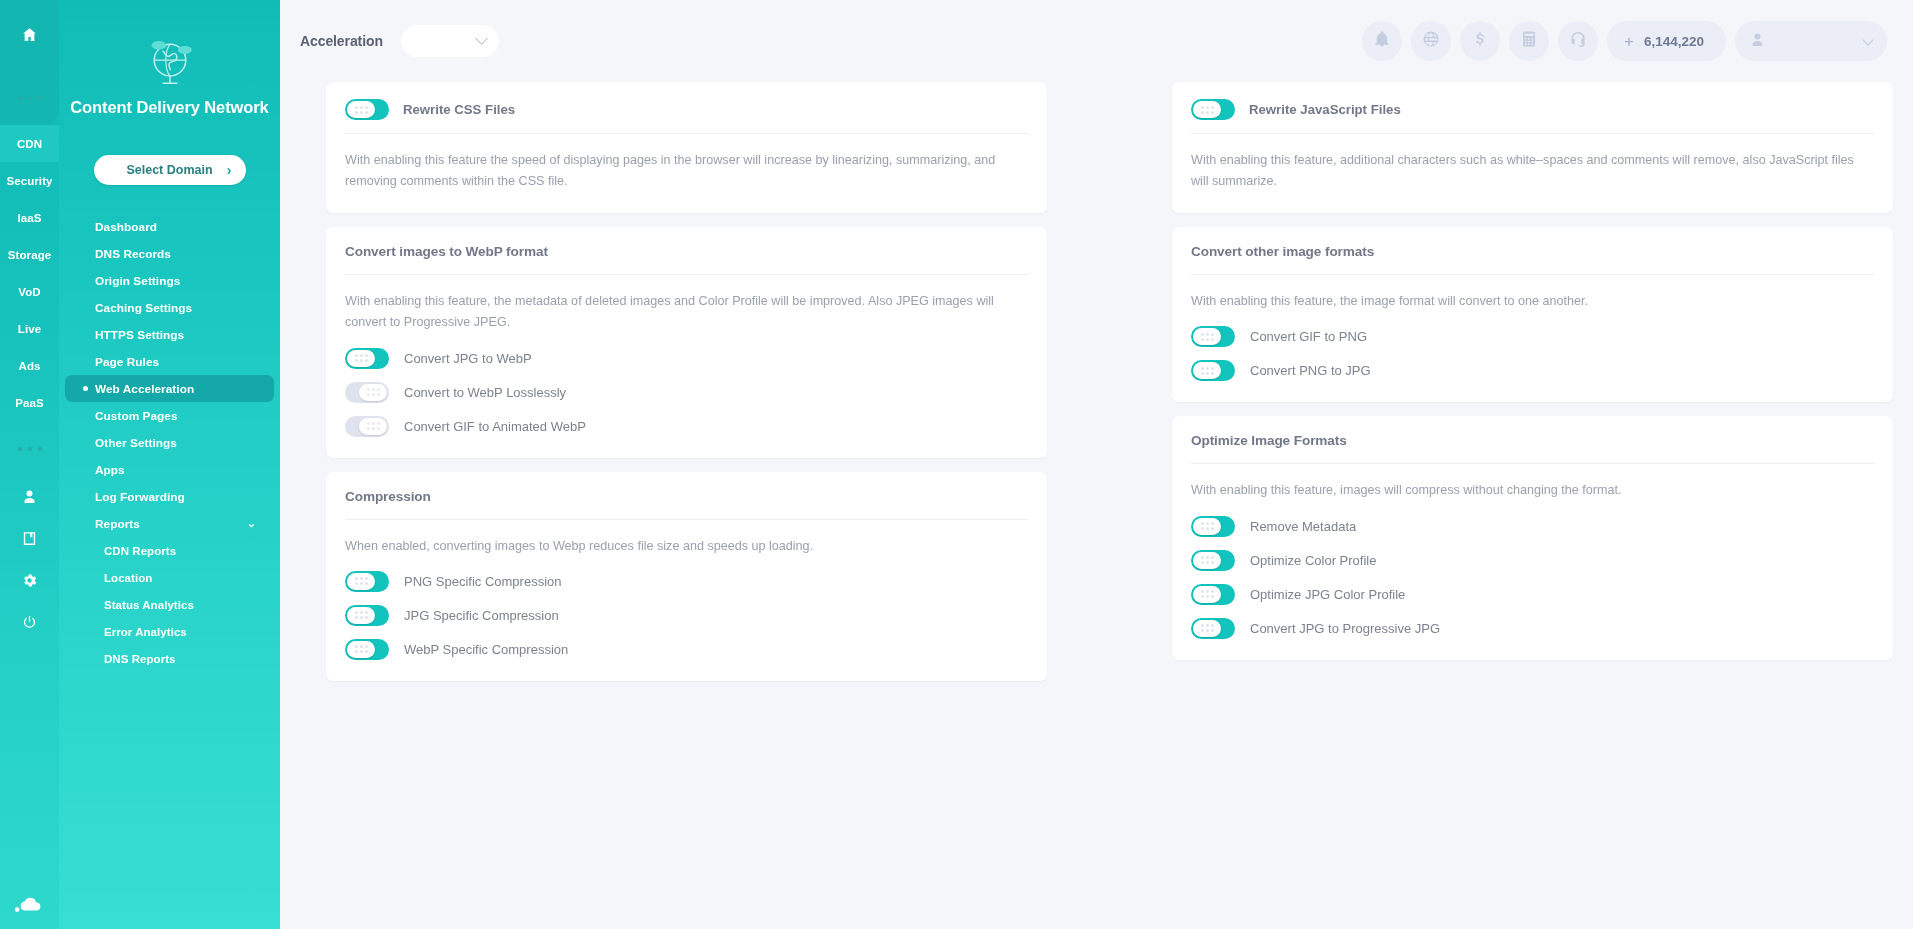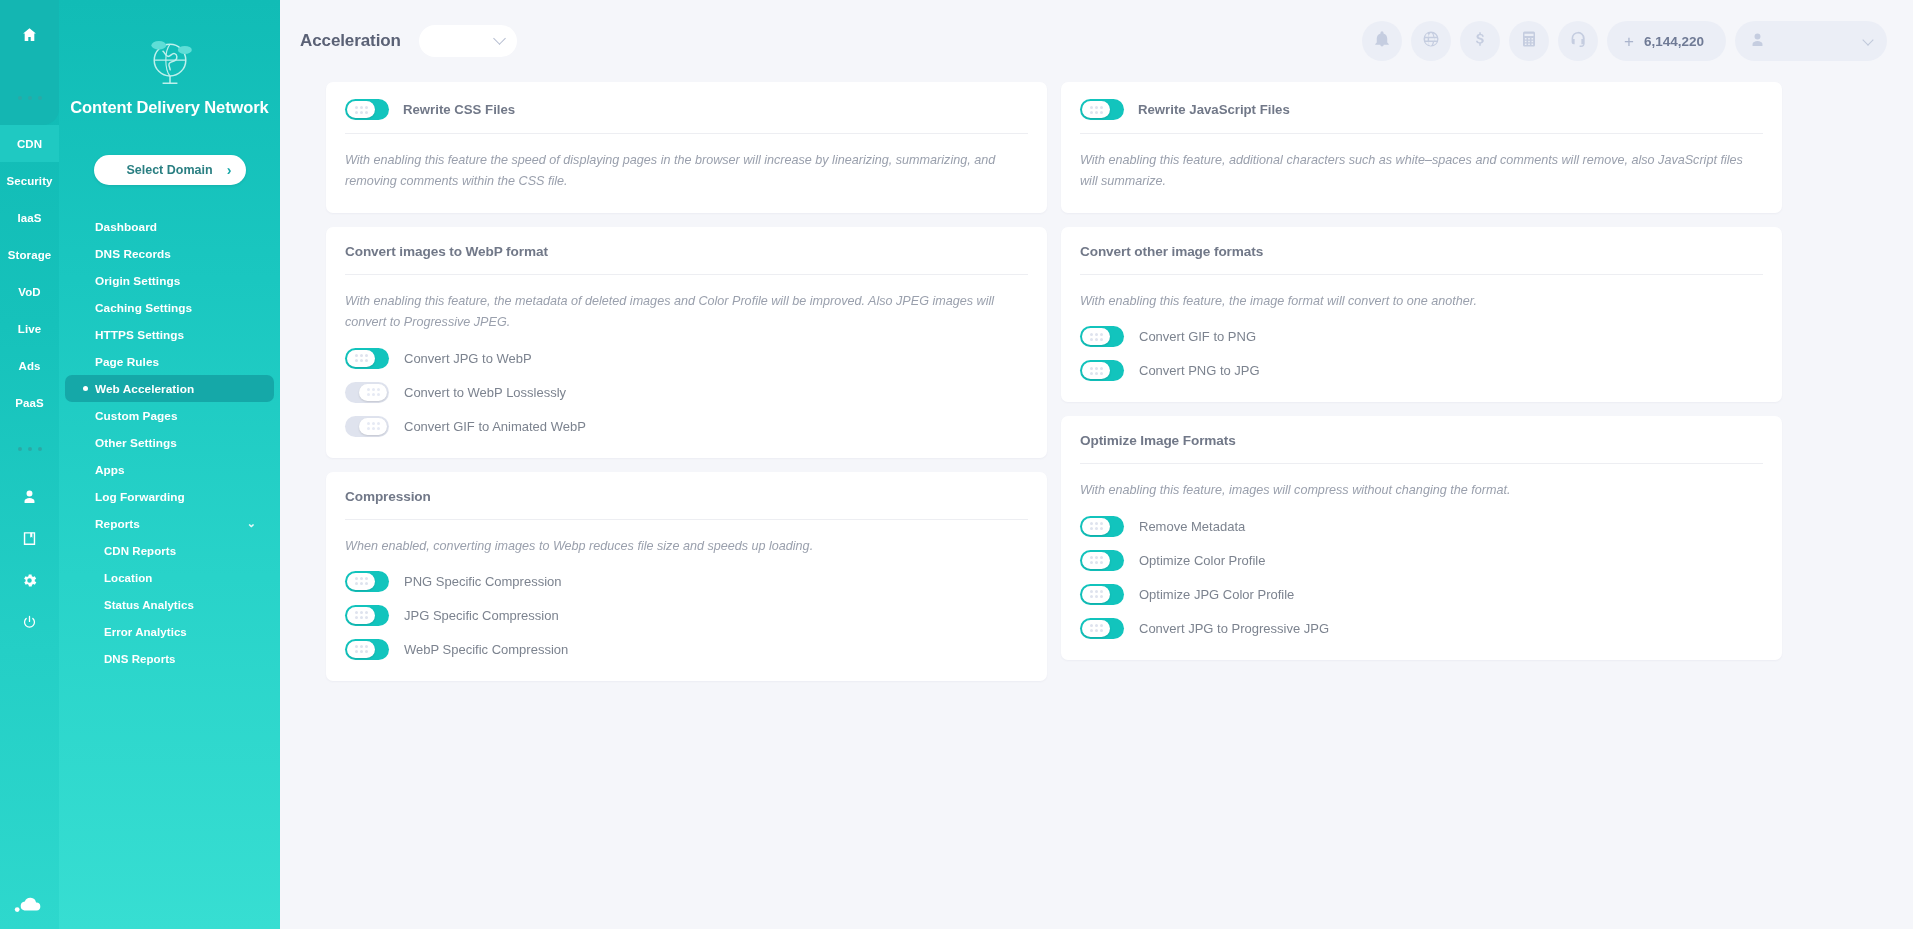--- a/index.html
+++ b/index.html
@@ -76,21 +76,21 @@
     border-radius: 50%; background: #ffffff;
   }
   .nav-item .chev-d { position: absolute; right: 18px; font-size: 11px; opacity: .9; }
   .nav-sub { padding-left: 39px; font-size: 11.5px; }
 
   
   .pane { flex: 1; height: 929px; position: relative; background: #f5f6fa; overflow: hidden; }
 
   
   .topbar { height: 82px; display: flex; align-items: center; padding: 0 26px 0 20px; }
-  .page-title { font-size: 17px; color: #5a6175; font-weight: bold; letter-spacing: -.1px; }
+  .page-title { font-size: 14px; color: #5a6175; font-weight: bold; letter-spacing: -.1px; }
   .title-select {
     margin-left: 18px; width: 98px; height: 32px; background: #ffffff;
     border-radius: 16px; position: relative; cursor: pointer;
   }
   .title-select .cd { position: absolute; right: 13px; top: 9px; width: 9px; height: 9px;
     border-right: 1.6px solid #b4bcd0; border-bottom: 1.6px solid #b4bcd0;
     transform: rotate(45deg); }
   .topbar-right { margin-left: auto; display: flex; align-items: center; gap: 9px; }
   .hicon {
     width: 40px; height: 40px; border-radius: 50%; background: #ebeef6;
@@ -105,34 +105,34 @@
   .balance .amt { font-size: 13.5px; color: #6f7race; color: #6f7a95; font-weight: bold; }
   .profile {
     width: 152px; height: 40px; background: #ebeef6; border-radius: 20px;
     display: flex; align-items: center; padding: 0 14px; position: relative; cursor: pointer;
   }
   .profile svg { width: 17px; height: 17px; fill: #c5cde0; }
   .profile .cd { position: absolute; right: 15px; top: 15px; width: 8px; height: 8px;
     border-right: 1.6px solid #c0c8da; border-bottom: 1.6px solid #c0c8da; transform: rotate(45deg); }
 
   
-  .content { padding: 0 20px 0 46px; display: flex; gap: 14px; }
+  .content { padding: 0 20px 0 46px; display: flex; gap: 14px; justify-content: space-between; }
   .col { flex: 1; display: flex; flex-direction: column; gap: 14px; max-width: 721px; }
   .card {
     background: #ffffff; border-radius: 7px; padding: 17px 19px 21px 19px;
     box-shadow: 0 1px 2px rgba(70,80,110,.05);
   }
   .card-title {
     font-size: 13.6px; color: #717888; font-weight: bold; letter-spacing: -.1px;
     padding-bottom: 15px;
   }
   .card-head-row { display: flex; align-items: center; gap: 14px; padding-bottom: 13px; }
   .card-head-row .lbl { font-size: 13.2px; color: #717888; font-weight: bold; }
   .divider { height: 1px; background: #edeef2; margin-bottom: 16px; }
-  .desc { font-size: 12.6px; color: #9aa0ad; line-height: 1.68; font-style: italic; }
+  .desc { font-size: 12.6px; color: #9aa0ad; line-height: 1.68; }
   .opt-list { margin-top: 14px; display: flex; flex-direction: column; gap: 13px; }
   .opt-row { display: flex; align-items: center; gap: 15px; }
   .opt-label { font-size: 13px; color: #7c838f; }
 
   
   .tg { width: 44px; height: 21px; border-radius: 11px; position: relative;
         flex: 0 0 44px; cursor: pointer; }
   .tg.on  { background: #12c4bd; }
   .tg.off { background: #dfe3ee; }
   .knob {

